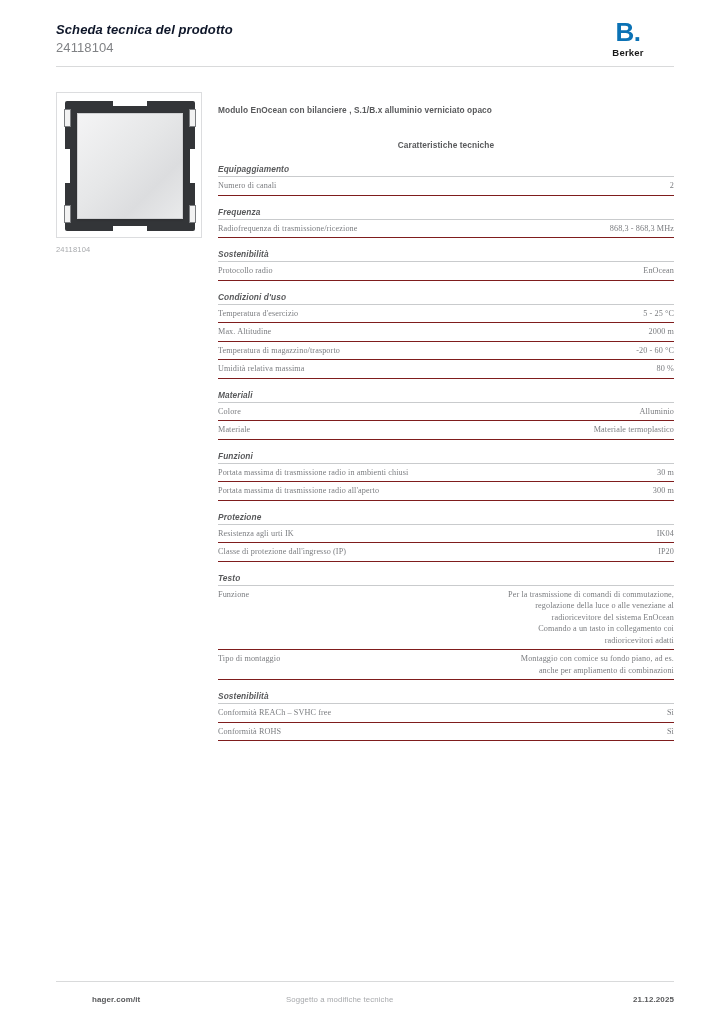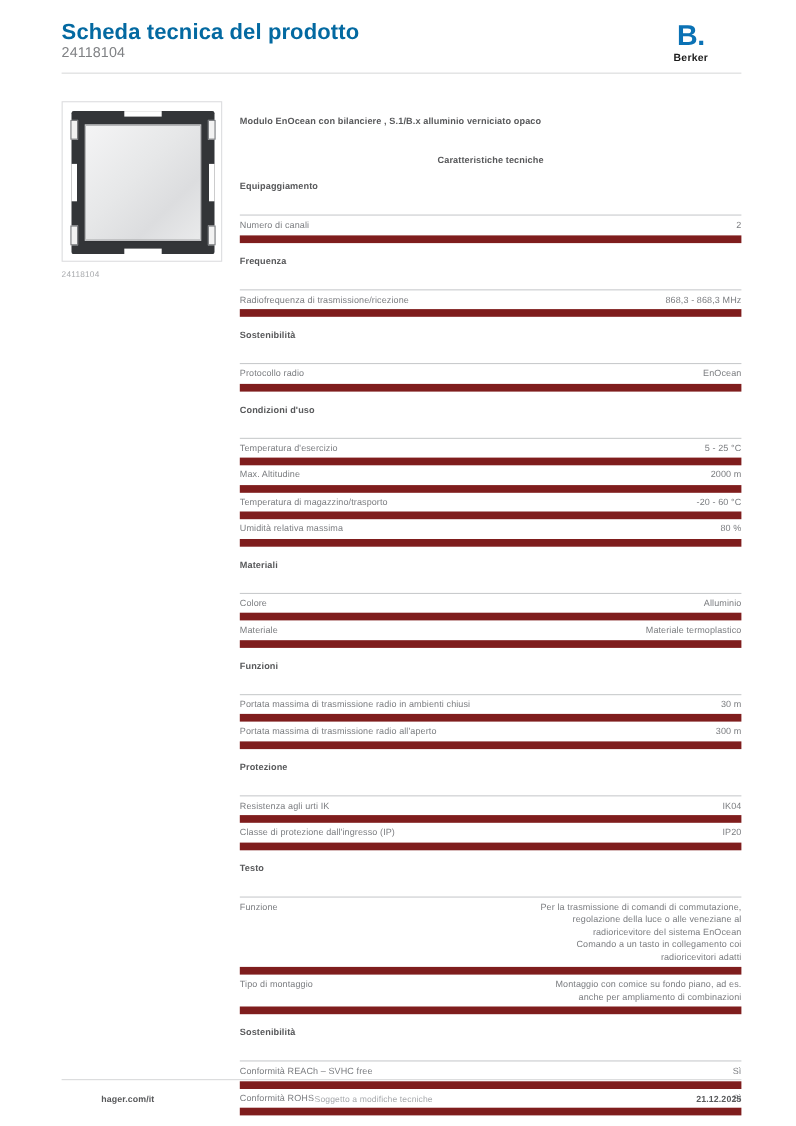--- a/index.html
+++ b/index.html
@@ -31,25 +31,26 @@
     left: 56px;
     right: 50px;
     height: 48px;
   }
   .header-titles {
     position: absolute;
     top: 0;
     left: 0;
   }
   .doc-title {
-    font-size: 20px;
-    font-weight: bold;
-    color: #0369a1;
+    font-size: 13px;
+    font-weight: bold;
+    color: #0f172a;
     letter-spacing: 0.1px;
     line-height: 19px;
+    font-style: italic;
   }
   .doc-subtitle {
     font-size: 13px;
     font-weight: normal;
     color: #808285;
     line-height: 17px;
     letter-spacing: 0.1px;
   }
 
   
@@ -188,32 +189,34 @@
   }
 
   .group { margin-bottom: 11px; }
 
   .group-head {
     font-size: 8.3px;
     font-weight: bold;
     color: #58595b;
     letter-spacing: 0.1px;
     line-height: 11px;
-    padding-bottom: 20px;
+    padding-bottom: 1px;
     border-bottom: 1px solid #c9cbcd;
+    font-style: italic;
   }
 
   .row {
     display: flex;
     align-items: flex-start;
     justify-content: space-between;
     gap: 12px;
-    border-bottom: 7px solid #7f1d1d;
+    border-bottom: 1px solid #7f1d1d;
     padding: 3px 0 3px 0;
     min-height: 15px;
+    font-family: Liberation Serif, serif;
   }
   .row-label {
     font-size: 8.2px;
     color: #7b7d80;
     line-height: 11.5px;
     letter-spacing: 0.1px;
     flex: 0 1 auto;
     white-space: nowrap;
   }
   .row-value {

